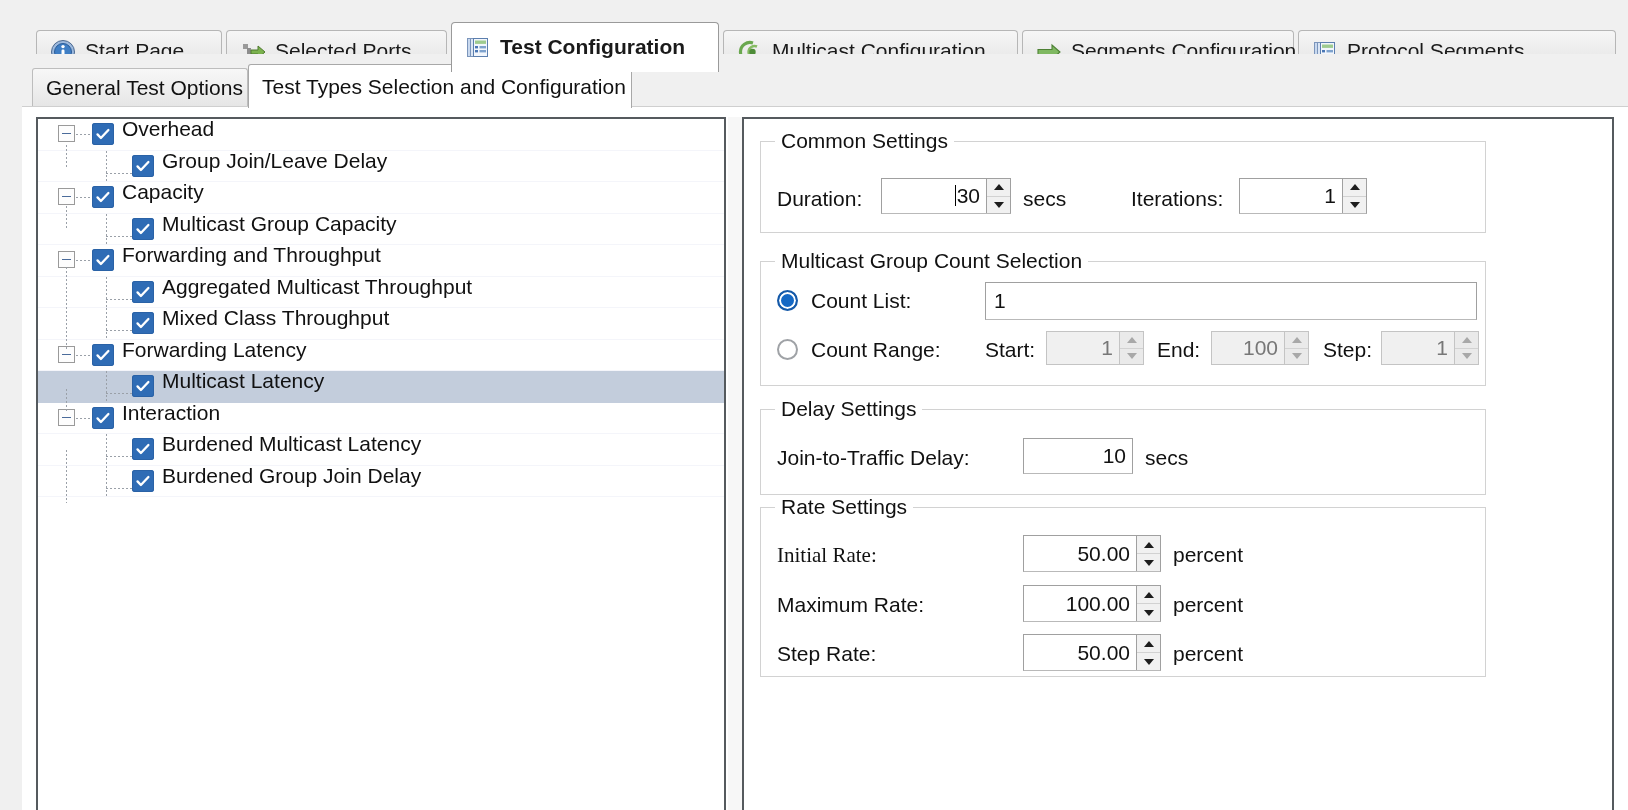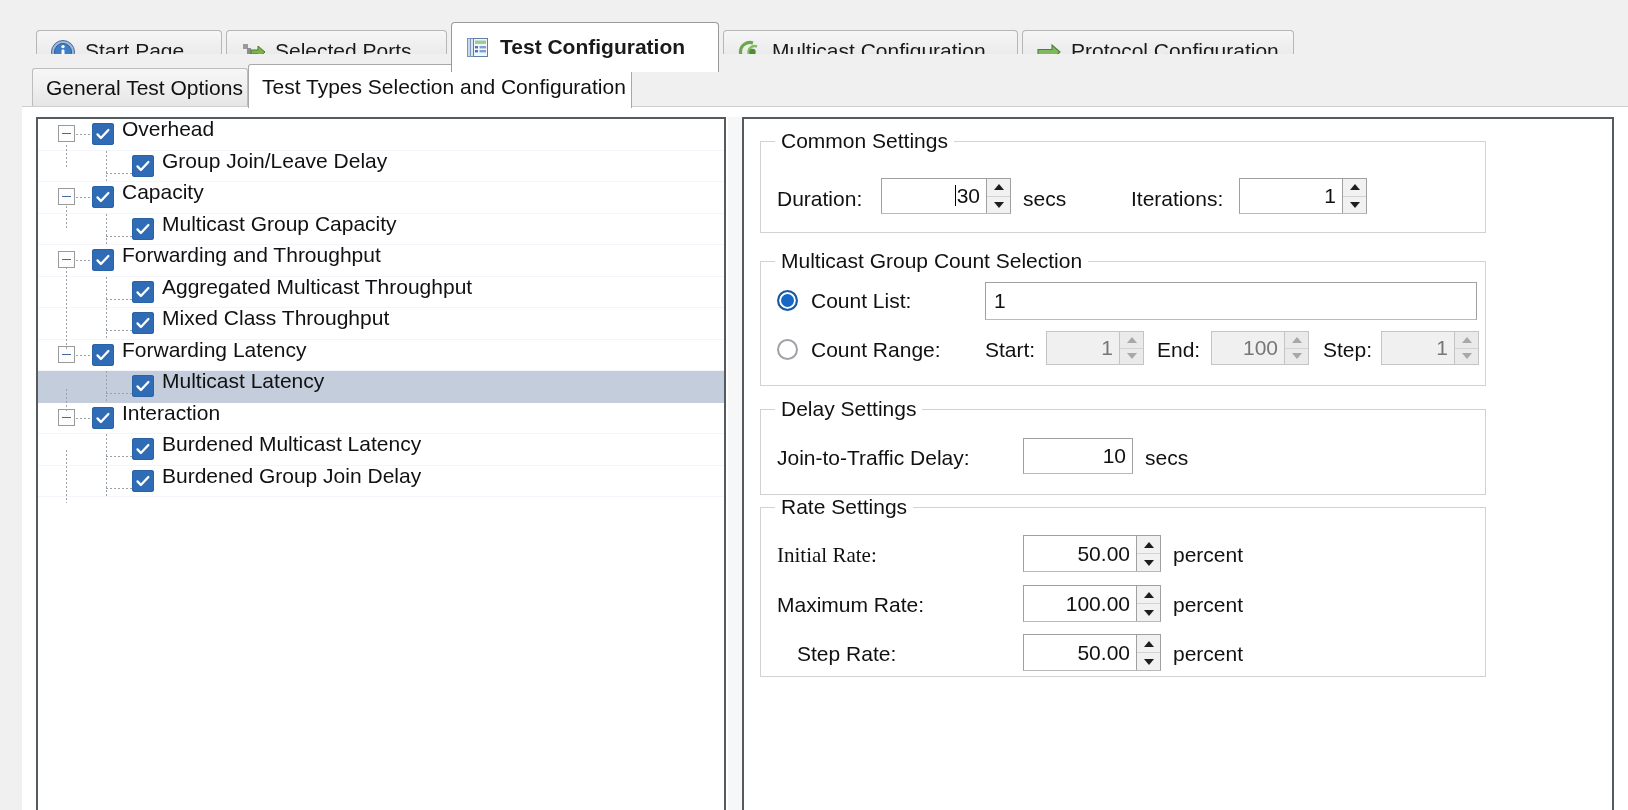--- a/index.html
+++ b/index.html
@@ -340,21 +340,36 @@
           </svg>
         </span>
         <span class="tlabel">Multicast Configuration</span>
       </div>
       <div class="tab" style="left: 1000px; width: 272px;">
         <span style="flex: 0 0 auto;">
           <svg width="26" height="26" viewBox="0 0 26 26" style="display:block;">
             <path d="M2 10.5h14V6l8 7-8 7v-4.5H2z" fill="#7fb861" stroke="#4d8034" stroke-width="1.1"></path>
           </svg>
         </span>
-        <span class="tlabel">Protocol Configuration</span>
+        <span class="tlabel">Segments Configuration</span>
+      </div>
+      <div class="tab" style="left: 1276px; width: 318px;">
+        <span style="flex: 0 0 auto;">
+          <svg width="26" height="26" viewBox="0 0 26 26" style="display:block;">
+            <rect x="2.5" y="3.5" width="14" height="18" fill="#c9d9ef" stroke="#7b95bb"></rect>
+            <rect x="5.5" y="3.5" width="14" height="18" fill="#dbe6f5" stroke="#7b95bb"></rect>
+            <rect x="8.5" y="3.5" width="14" height="18" fill="#f2f6fc" stroke="#5c7fae"></rect>
+            <rect x="10" y="5.5" width="11" height="3.4" fill="#9ecb8f"></rect>
+            <rect x="10" y="11" width="3" height="2.4" fill="#4a77b5"></rect>
+            <rect x="14.5" y="11" width="6.5" height="2.4" fill="#7ea2cd"></rect>
+            <rect x="10" y="15" width="3" height="2.4" fill="#4a77b5"></rect>
+            <rect x="14.5" y="15" width="6.5" height="2.4" fill="#7ea2cd"></rect>
+          </svg>
+        </span>
+        <span class="tlabel">Protocol Segments</span>
       </div>
     </div>
 
   <div class="subtabstrip" id="subtabstrip">
       <div class="subtab" style="left: 10px; width: 216px;">
         <span>General Test Options</span>
       </div>
       <div class="subtab active" style="left: 226px; width: 384px;">
         <span>Test Types Selection and Configuration</span>
       </div>
@@ -618,21 +633,21 @@
             <div>
                 <i class="arrowup"></i>
               </div>
             <div>
                 <i class="arrowdn"></i>
               </div>
           </div>
         </div>
         <span class="lbl-static" style="left:412px; top:85px;">percent</span>
 
-        <span class="lbl-static" style="left:16px; top:134px;margin-left:20px;">Step Rate:</span>
+        <span class="lbl-static" style="left:16px; top:134px;">Step Rate:</span>
         <div class="tbox" style="left:262px; top:126px; width:138px; height:37px; padding-right:30px;">
           <span>50.00</span>
           <div class="spin">
             <div>
                 <i class="arrowup"></i>
               </div>
             <div>
                 <i class="arrowdn"></i>
               </div>
           </div>

